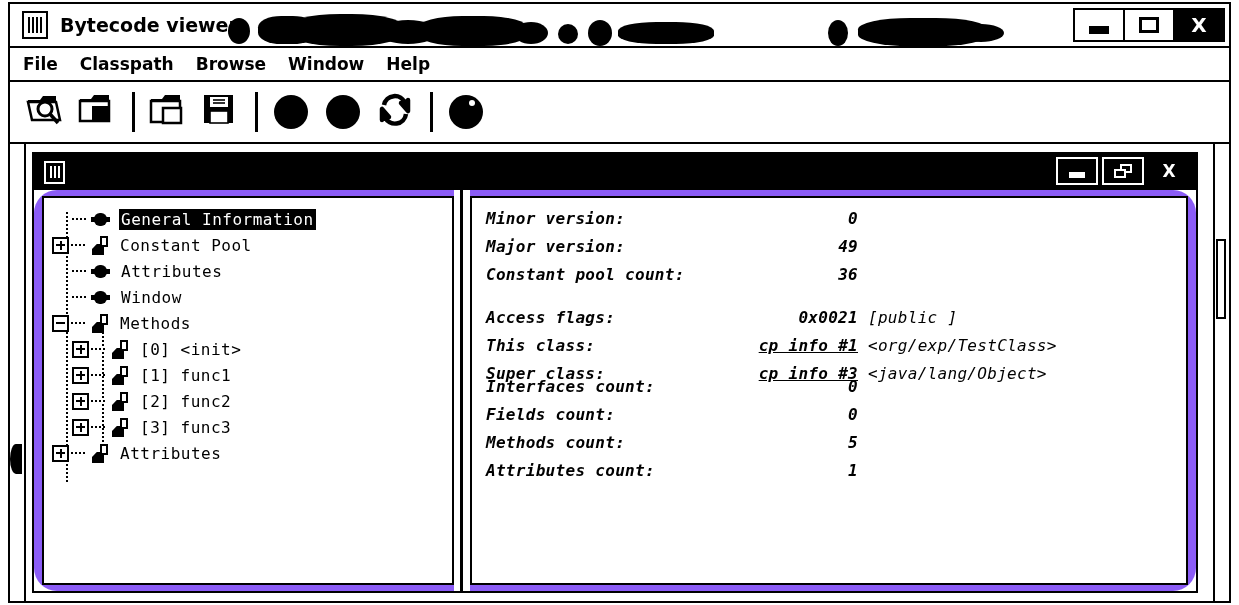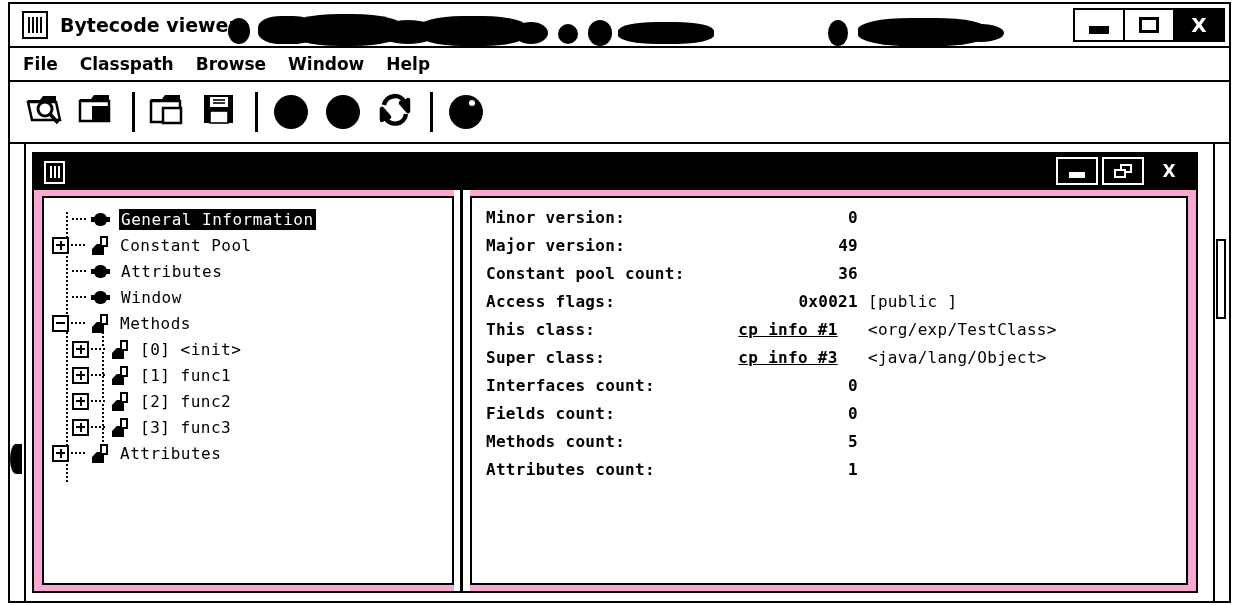--- a/index.html
+++ b/index.html
@@ -252,21 +252,22 @@
     color:#fff; font-family:"DejaVu Sans","Liberation Sans",sans-serif;
     font-weight:bold; font-size:17px; line-height:1;
   }
   .child-btn.plain { border: none; }
 
   
   #split-container {
     flex: 1 1 auto;
     display: flex;
     min-height: 0;
-    background: #f9a8d4;
+    background: #8b5cf6;
+    border-radius: 23px;
   }
   #tree-pane {
     width: 412px;
     flex: 0 0 auto;
     border: 2px solid #000;
     margin: 6px 0 6px 8px;
     background: #fff;
     overflow: hidden;
     box-sizing: border-box;
     position: relative;
@@ -282,20 +283,21 @@
     position:absolute; left:6px; top:0; bottom:0; width:3px; background:#000;
   }
   #detail-pane {
     flex: 1 1 auto;
     border: 2px solid #000;
     margin: 6px 8px 6px 0;
     background: #fff;
     overflow: hidden;
     box-sizing: border-box;
     position: relative;
+    font-style: italic;
   }
 
   
   #tree {
     padding: 8px 0 0 8px;
     font-family: "DejaVu Sans Mono", "Liberation Mono", monospace;
     font-size: 16px;
     color: #000;
   }
   .tree-row {
@@ -399,26 +401,26 @@
   .detail-val {
     width: 140px;
     flex: 0 0 auto;
     text-align: right;
     font-weight: bold;
     letter-spacing: 0.3px;
   }
   .detail-val.link {
     text-decoration: underline;
     cursor: pointer;
-    text-align: center;
   }
   .detail-extra {
     flex: 0 0 auto;
     margin-left: 10px;
     letter-spacing: 0.3px;
+    margin-top: 16px;
   }
   .detail-row.flags .detail-val { width: 140px; }
 </style>
 </head>
 <body>
 
 <div id="app-window">
 
   <div id="title-bar">
     <div id="app-icon">

